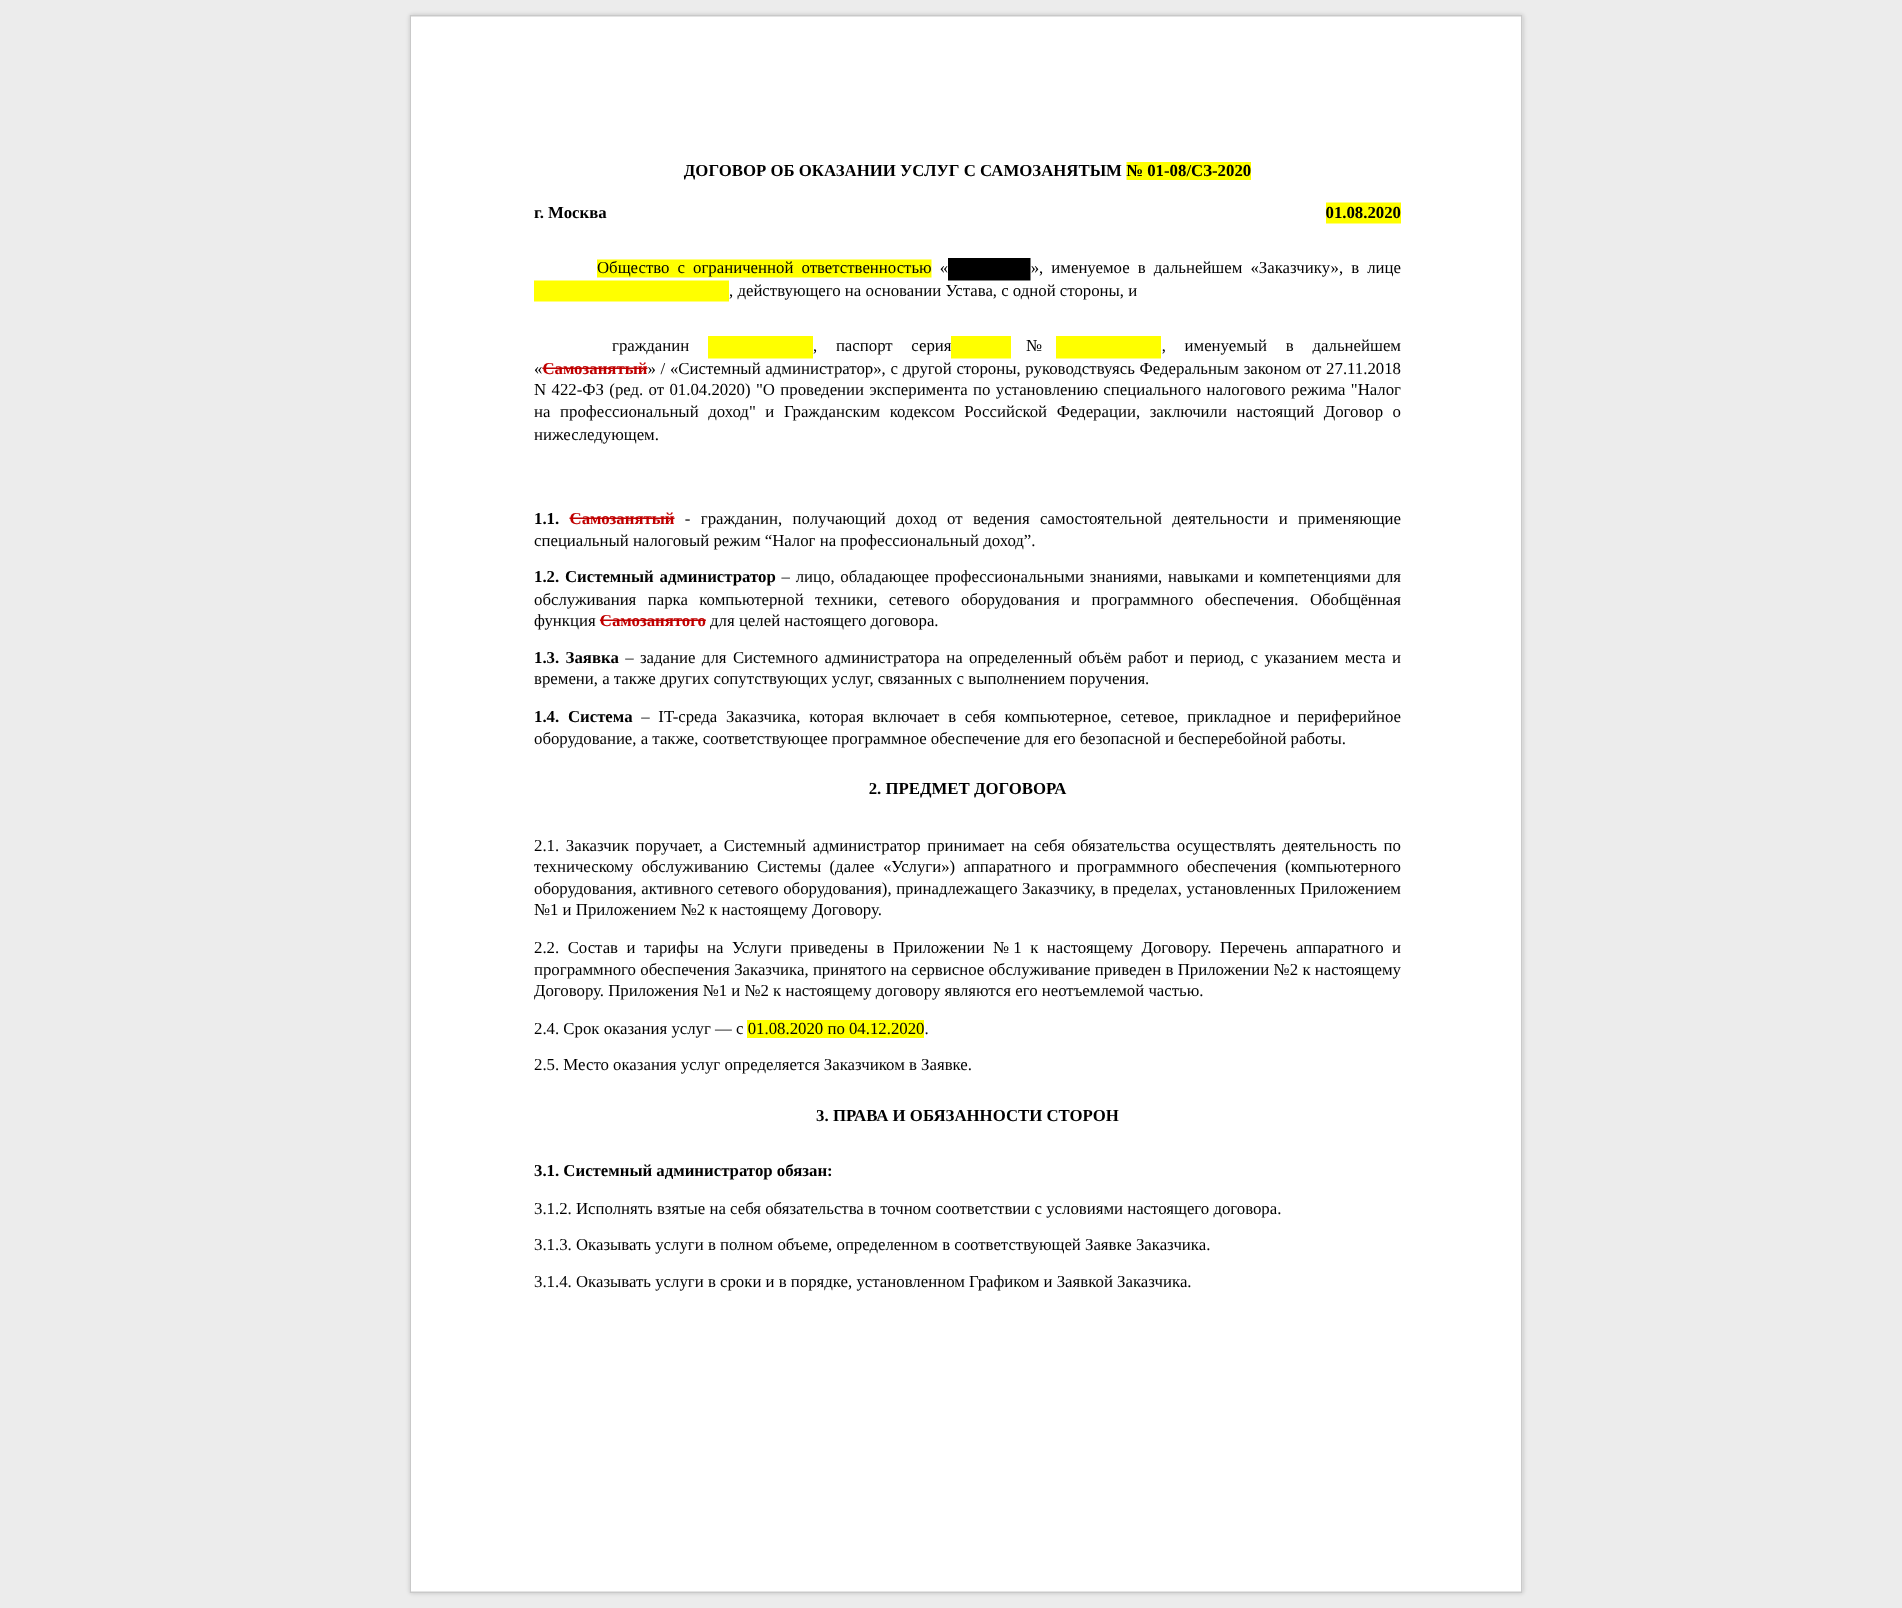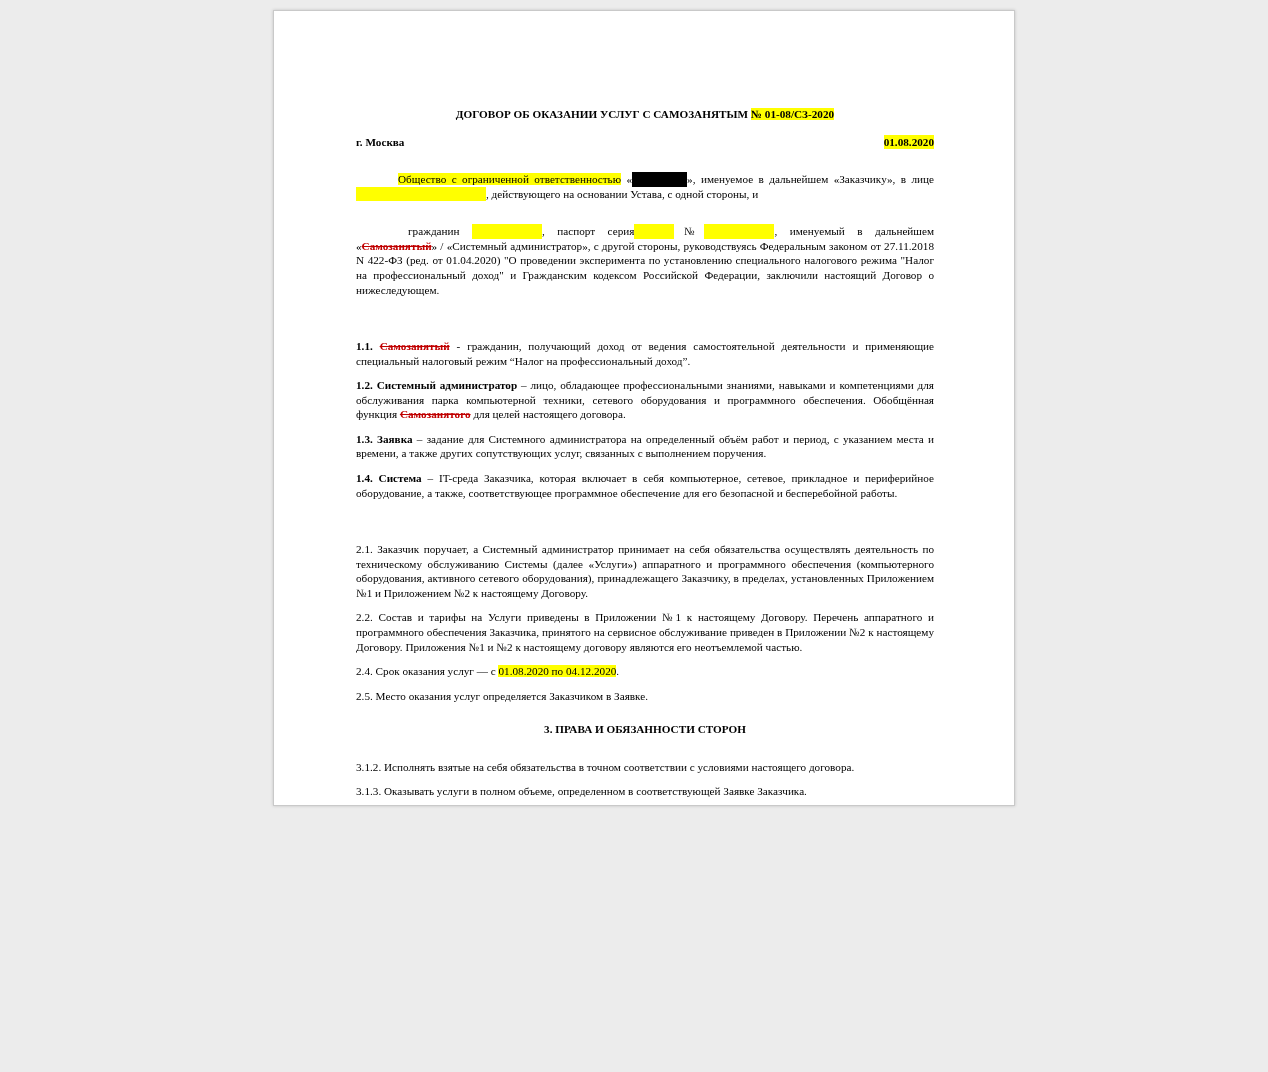--- a/index.html
+++ b/index.html
@@ -10,21 +10,21 @@
     width: 1268px;
     height: 1072px;
     background: #ececec;
     font-family: "Liberation Serif", serif;
   }
   .page-wrap {
     position: absolute;
     left: 273px;
     top: 10px;
     width: 742px;
-    height: 796px;
+    height: 1052px;
     background: #ffffff;
     border: 1px solid #c9c9c9;
     box-shadow: 0 0 3px rgba(0,0,0,0.18);
     box-sizing: border-box;
     overflow: hidden;
   }
   .page-inner {
     position: absolute;
     left: 82px;
     top: 96px;
@@ -115,32 +115,34 @@
     <div class="p j">
       <span class="bold">1.3. </span><span class="bold">Заявка</span><span> – задание для Системного администратора на определенный объём работ и период, с указанием места и времени, а также других сопутствующих услуг, связанных с выполнением поручения.</span>
     </div>
 
     <div class="p j">
       <span class="bold">1.4. </span><span class="bold">Система</span><span> – IT-среда Заказчика, которая включает в себя компьютерное, сетевое, прикладное и периферийное оборудование, а также, соответствующее программное обеспечение для его безопасной и бесперебойной работы.</span>
     </div>
 
     <div class="sp-lg"></div>
 
+    <div class="heading">2. ПРЕДМЕТ ДОГОВОРА</div>
 
     <div class="sp-md"></div>
 
     <div class="p j">2.1.        Заказчик поручает, а Системный администратор принимает на себя обязательства осуществлять деятельность по техническому обслуживанию Системы (далее     «Услуги») аппаратного и программного обеспечения (компьютерного оборудования, активного сетевого оборудования), принадлежащего Заказчику, в пределах, установленных Приложением №1 и Приложением №2 к настоящему Договору.</div>
     <div class="p j">2.2.        Состав и тарифы на Услуги приведены в Приложении №1 к настоящему Договору. Перечень аппаратного и программного обеспечения Заказчика, принятого на сервисное обслуживание приведен в Приложении №2 к настоящему Договору. Приложения №1 и №2 к настоящему договору являются его неотъемлемой частью.</div>
     <div class="p"><span>2.4. Срок оказания услуг — с </span><span class="hl">01.08.2020 по 04.12.2020</span><span>.</span></div>
     <div class="p">2.5. Место оказания услуг определяется Заказчиком в Заявке.</div>
 
     <div class="sp-lg"></div>
 
     <div class="heading">3. ПРАВА И ОБЯЗАННОСТИ СТОРОН</div>
 
     <div class="sp-md"></div>
 
+    <div class="p bold">3.1. Системный администратор обязан:</div>
     <div class="p j">3.1.2. Исполнять взятые на себя обязательства в точном соответствии с условиями настоящего договора.</div>
     <div class="p">3.1.3. Оказывать услуги в полном объеме, определенном в соответствующей Заявке Заказчика.</div>
     <div class="p">3.1.4. Оказывать услуги в сроки и в порядке, установленном Графиком и Заявкой Заказчика.</div>
 
   </div>
 </div>
 
 </body></html>

